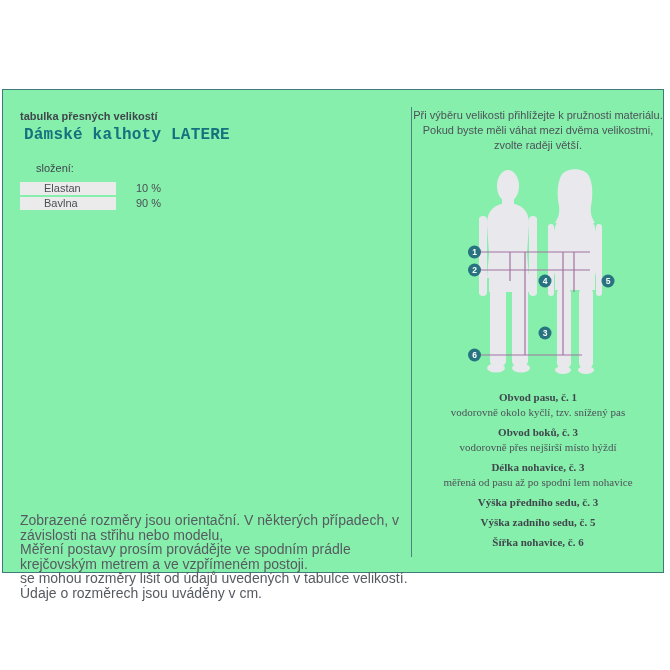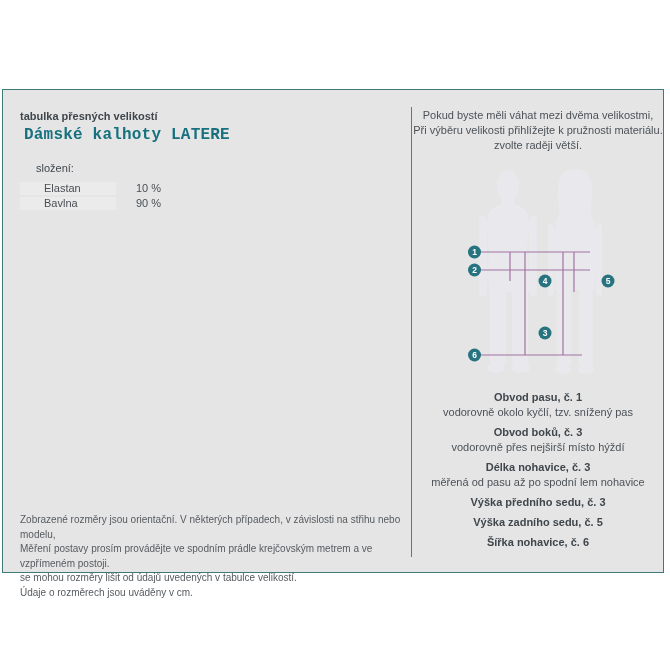--- a/index.html
+++ b/index.html
@@ -3,21 +3,21 @@
 <meta charset="utf-8">
 <style>
   html,body{margin:0;padding:0;}
   body{
     width:670px;height:670px;position:relative;background:#ffffff;
     font-family:"Liberation Sans", sans-serif;color:#4c5258;
     -webkit-font-smoothing:antialiased;
   }
   .box{
     position:absolute;left:2px;top:89px;width:660px;height:482px;
-    border:1.5px solid #3e7a78;background:#e5e5e5;
+    border:1.5px solid #3e7a78;background:#86efac;
   }
   .divider{
     position:absolute;left:408px;top:17px;width:1px;height:450px;
     background:#4b8384;
   }
   
   .subtitle{
     position:absolute;left:17px;top:20px;
     font-size:11px;font-weight:bold;color:#3f464c;
   }
@@ -28,31 +28,31 @@
   .comp-label{
     position:absolute;left:33px;top:72px;
     font-size:11px;font-weight:normal;color:#3f464c;
   }
   .comp-table{position:absolute;left:17px;top:92px;width:240px;}
   .comp-row{display:flex;align-items:center;height:13px;margin-bottom:2px;font-size:11px;color:#4a4f55;}
   .comp-row .mat{width:72px;padding-left:24px;background:#ebebeb;height:13px;line-height:13px;}
   .comp-row .val{padding-left:20px;line-height:13px;}
   .disclaimer{
     position:absolute;left:17px;top:423px;width:392px;
-    font-size:10px;line-height:14.6px;color:#565b60;
+    font-size:14px;line-height:14.6px;color:#565b60;
   }
   
   .right-intro{
     position:absolute;left:409px;top:18px;width:252px;
     text-align:center;font-size:11px;line-height:15px;color:#4c5258;
   }
   .figure-svg{position:absolute;left:448px;top:72px;}
   .measures{
     position:absolute;left:409px;top:300px;width:252px;
-    text-align:center;font-size:11px;line-height:15px;color:#4c5258;
+    text-align:center;font-size:11px;line-height:15px;color:#4c5258;font-family:Liberation Serif, serif;
   }
   .measure-group{margin-bottom:5px;}
   .measure-title{font-weight:bold;color:#3f464c;}
 </style>
 </head>
 <body>
 
 <div class="box">
 
   <div class="subtitle">tabulka přesných velikostí</div>
@@ -73,22 +73,22 @@
   <div class="disclaimer">
     <div>Zobrazené rozměry jsou orientační. V některých případech, v závislosti na střihu nebo modelu,</div>
     <div>Měření postavy prosím provádějte ve spodním prádle krejčovským metrem a ve vzpřímeném postoji.</div>
     <div>se mohou rozměry lišit od údajů uvedených v tabulce velikostí.</div>
     <div>Údaje o rozměrech jsou uváděny v cm.</div>
   </div>
 
   <div class="divider"></div>
 
   <div class="right-intro">
+    <div>Při výběru velikosti přihlížejte k pružnosti materiálu.</div>
     <div>Pokud byste měli váhat mezi dvěma velikostmi,</div>
-    <div>Při výběru velikosti přihlížejte k pružnosti materiálu.</div>
     <div>zvolte raději větší.</div>
   </div>
 
   <svg class="figure-svg" width="200" height="215" viewBox="0 0 200 215">
 
     <g fill="#e9e9ed">
       <ellipse cx="57" cy="24" rx="11" ry="16"></ellipse>
       <rect x="51" y="33" width="12" height="11"></rect>
       <path d="M36,62 Q36,46 50,42 L64,42 Q78,46 78,62 L76,92 L78,116 L36,116 L38,92 Z"></path>
       <rect x="28" y="54" width="8" height="80" rx="4"></rect>

